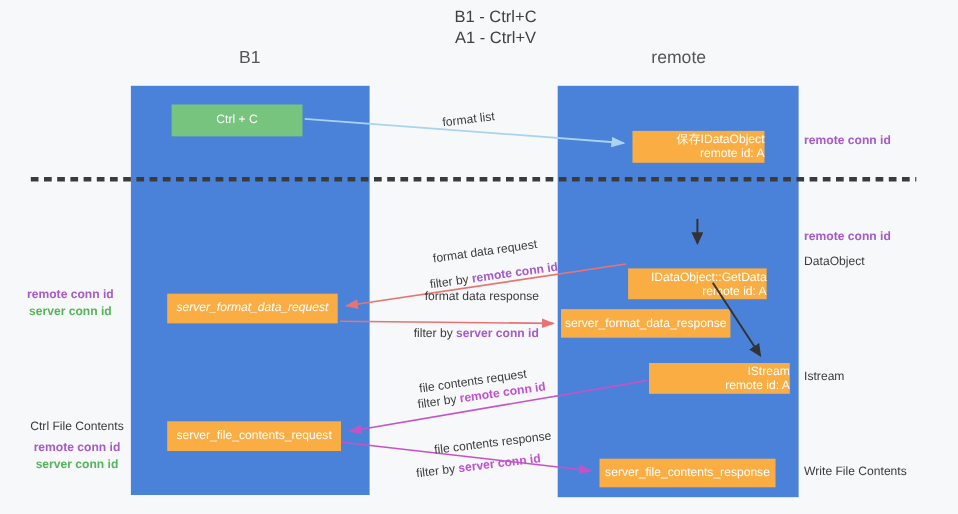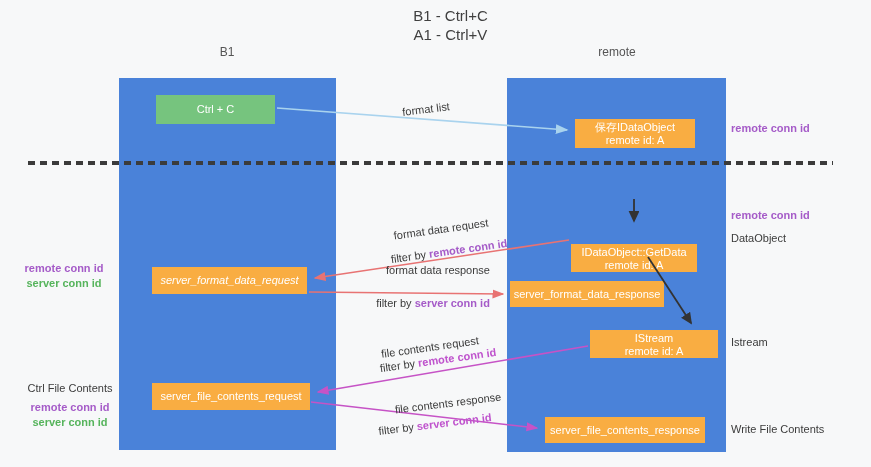--- a/index.html
+++ b/index.html
@@ -13,35 +13,35 @@
     background:#f7f8f9;
     overflow:hidden;
   }
   .abs{position:absolute;}
   .title-block{
     left:15px;top:6px;width:871px;
     text-align:center;
     font-size:15px;line-height:19px;color:#404040;
   }
   .lane-header{
-    text-align:center;font-size:12px;line-height:15px;color:#555;z-index:2;
+    text-align:center;font-size:16px;line-height:15px;color:#555;z-index:2;
   }
   .lane{
     background:#4a82d9;z-index:1;
   }
   .node{
     z-index:5;
     color:#fff;
     text-align:center;
     font-size:11px;
   }
   .node .nline{line-height:13px;}
   .orange{background:#f9ad42;}
   .green{background:#76c47e;}
-  .pad2{padding-top:2px;}
+  .pad2{padding-top:2px;text-align:right;}
   .edge-label{
     z-index:11;
     font-size:11px;color:#3b3b3b;white-space:nowrap;
     transform:translate(-50%,-50%);
   }
   .rot7{transform:translate(-50%,-50%) rotate(-7deg);}
   .rot8{transform:translate(-50%,-50%) rotate(-8deg);}
   .side-label{font-size:11px;color:#3b3b3b;white-space:nowrap;z-index:6;}
   .k-purple{color:#a55bc8;font-weight:bold;}
   .k-magenta{color:#bf53cd;font-weight:bold;}

